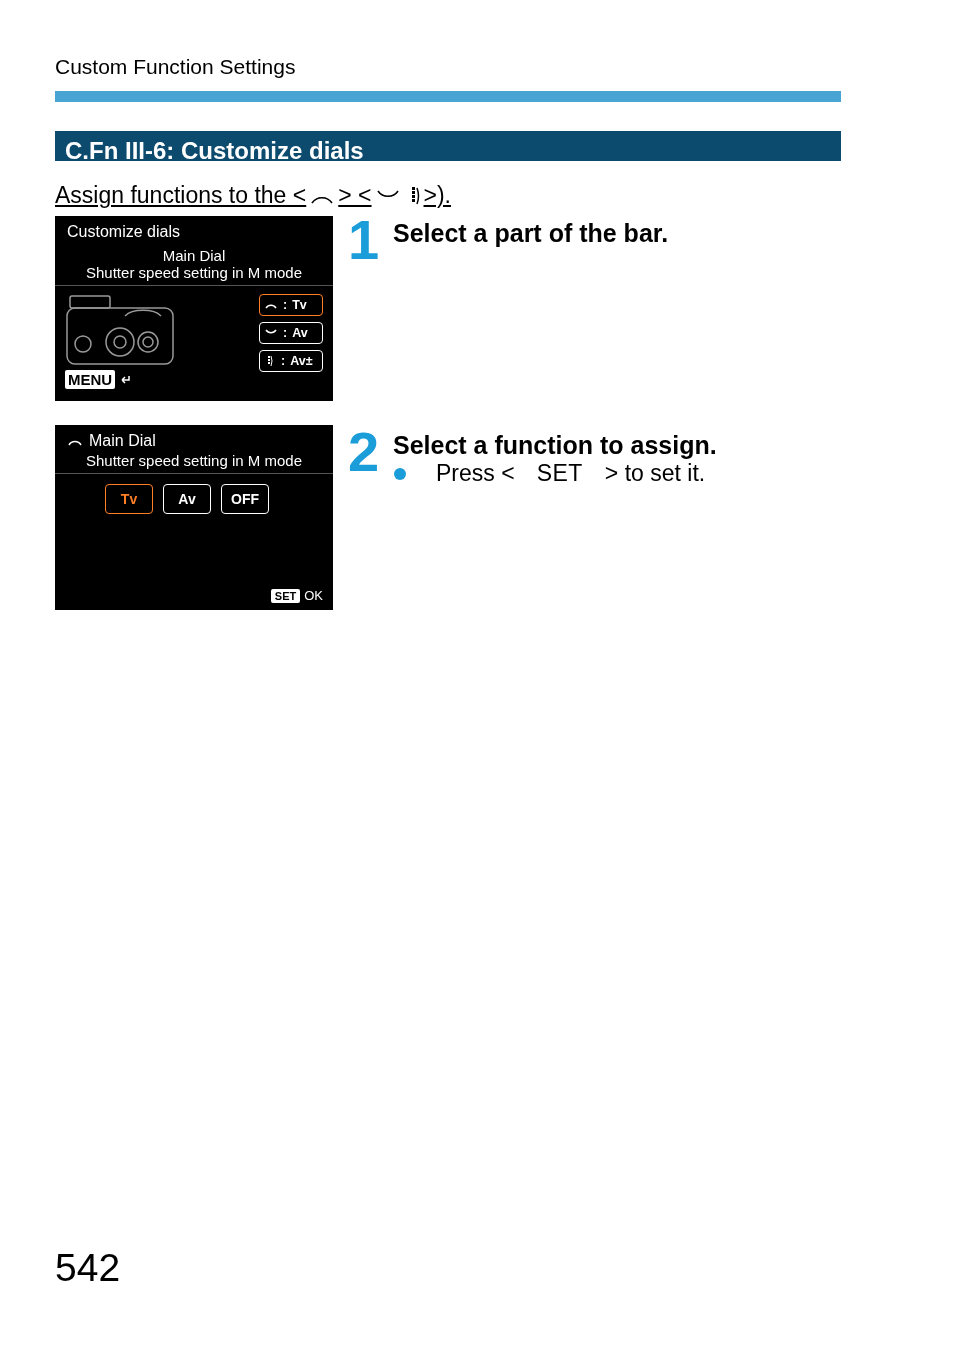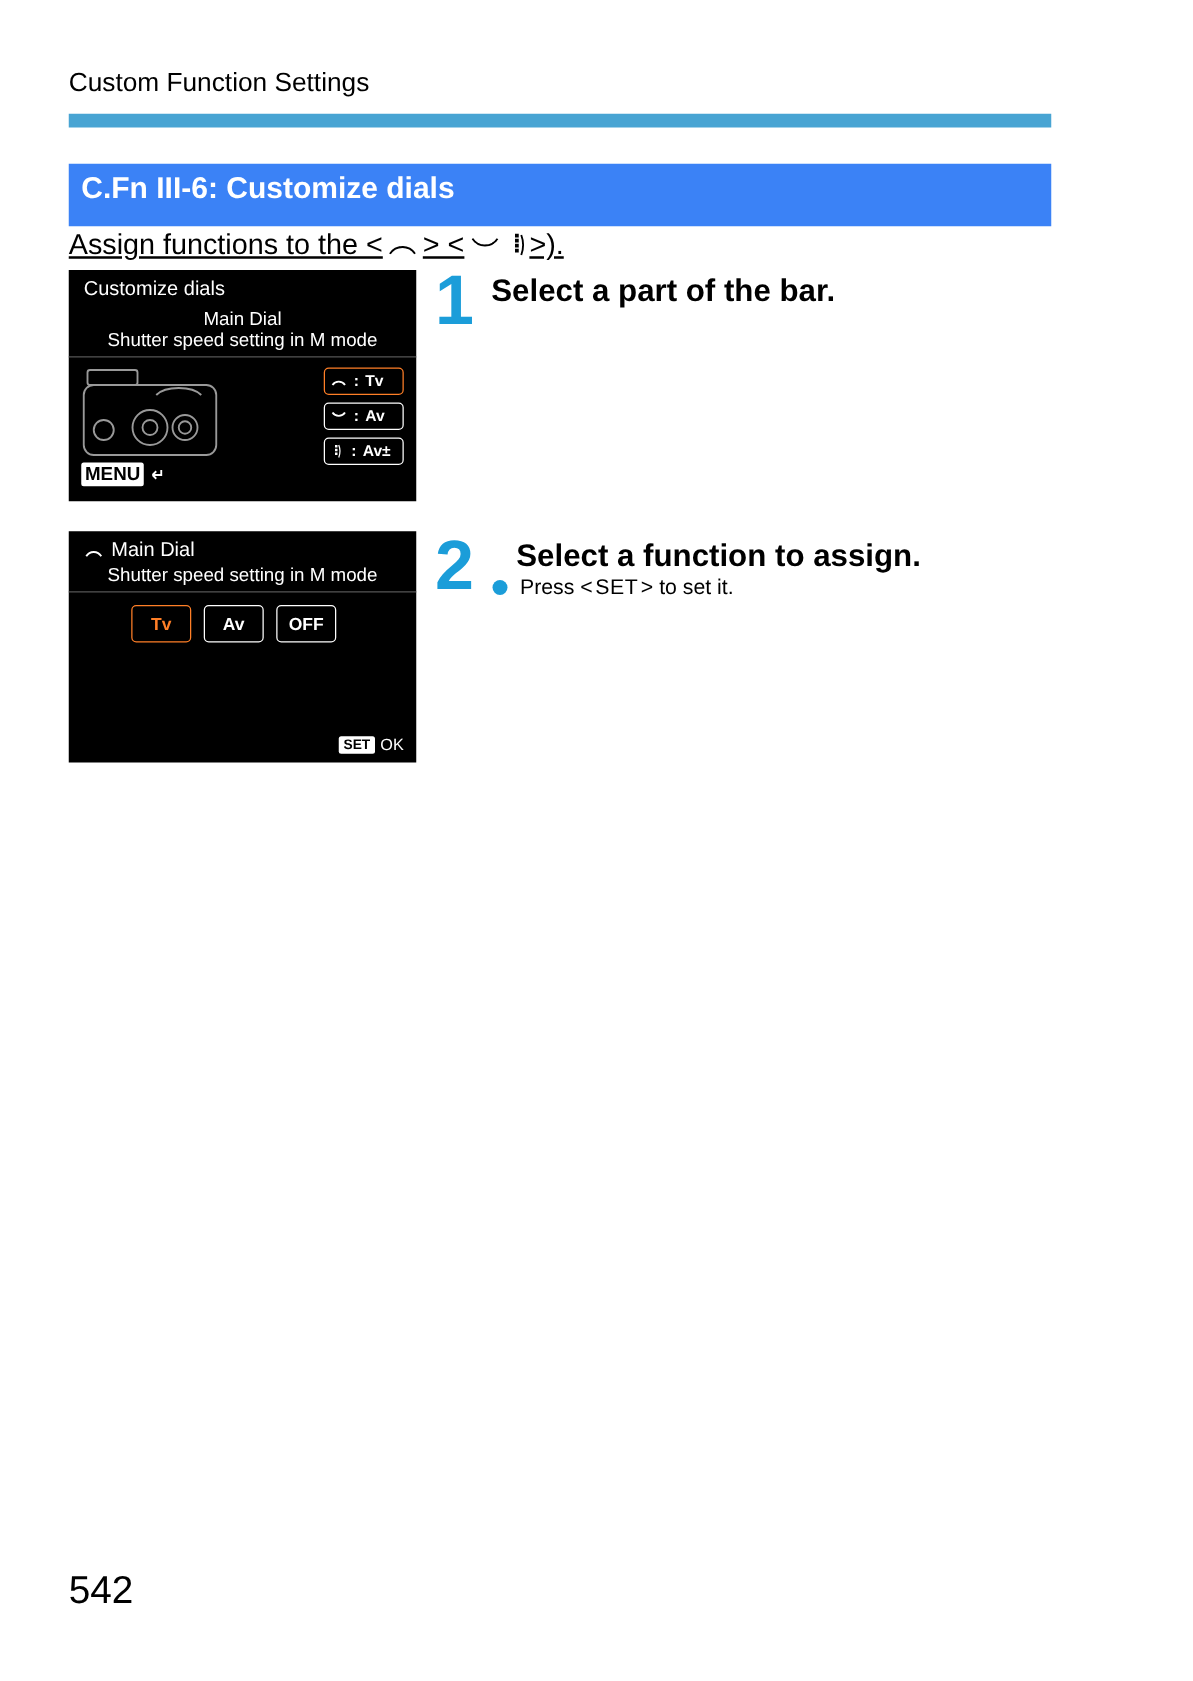--- a/index.html
+++ b/index.html
@@ -23,22 +23,22 @@
     left: 55px;
     width: 786px;
     height: 11px;
     background: #48a4d3;
   }
   .dark-heading-bar {
     position: absolute;
     top: 131px;
     left: 55px;
     width: 786px;
-    height: 50px;
-    background: #3b82f6;
+    height: 30px;
+    background: #0c4a6e;
     color: #fff;
     font-size: 24px;
     font-weight: bold;
     padding: 6px 10px;
   }
   .intro-line {
     position: absolute;
     top: 182px;
     left: 55px;
     font-size: 23px;
@@ -188,49 +188,49 @@
     font-family: Arial, Helvetica, sans-serif;
   }
   .step1 { top: 207px; left: 348px; font-size: 56px; }
   .step2 { top: 419px; left: 348px; font-size: 56px; }
   .step-heading {
     position: absolute;
     font-size: 25px;
     font-weight: bold;
   }
   .sh1 { top: 219px; left: 393px; }
-  .sh2 { top: 431px; left: 413px; }
+  .sh2 { top: 431px; left: 393px; }
   .bullet-line {
     position: absolute;
     top: 460px;
     left: 394px;
-    font-size: 17px;
-    display: flex;
-    align-items: center;
-    gap: 2px;
+    font-size: 23px;
+    display: flex;
+    align-items: center;
+    gap: 22px;
   }
   .blue-dot {
     width: 12px;
     height: 12px;
     background: #1b9dd9;
     border-radius: 50%;
     display: inline-block;
     margin-right: 8px;
   }
   .set-inline {
     font-family: Arial, sans-serif;
     font-weight: normal;
     letter-spacing: 0.5px;
   }
 
   .page-number {
     position: absolute;
     bottom: 55px;
     left: 55px;
-    font-size: 31px;
+    font-size: 39px;
     margin-top: 36px;
   }
 </style>
 </head>
 <body>
 
 <div class="page-header">Custom Function Settings</div>
 <div class="blue-bar"></div>
 
 <div class="dark-heading-bar">C.Fn III-6: Customize dials</div>

